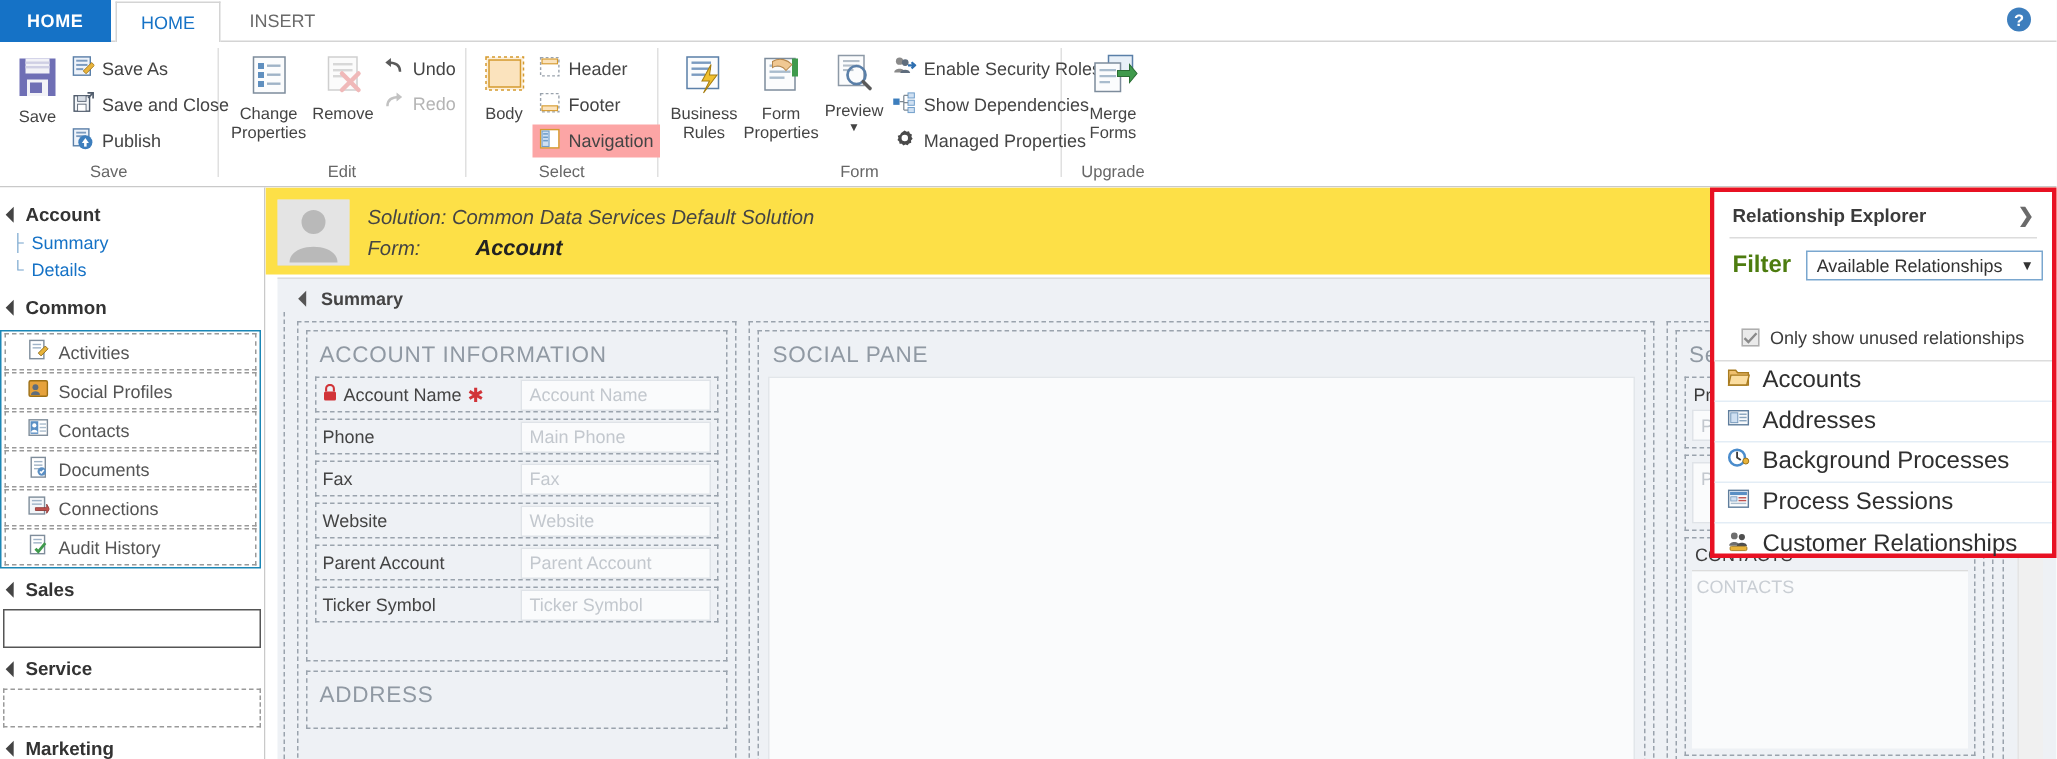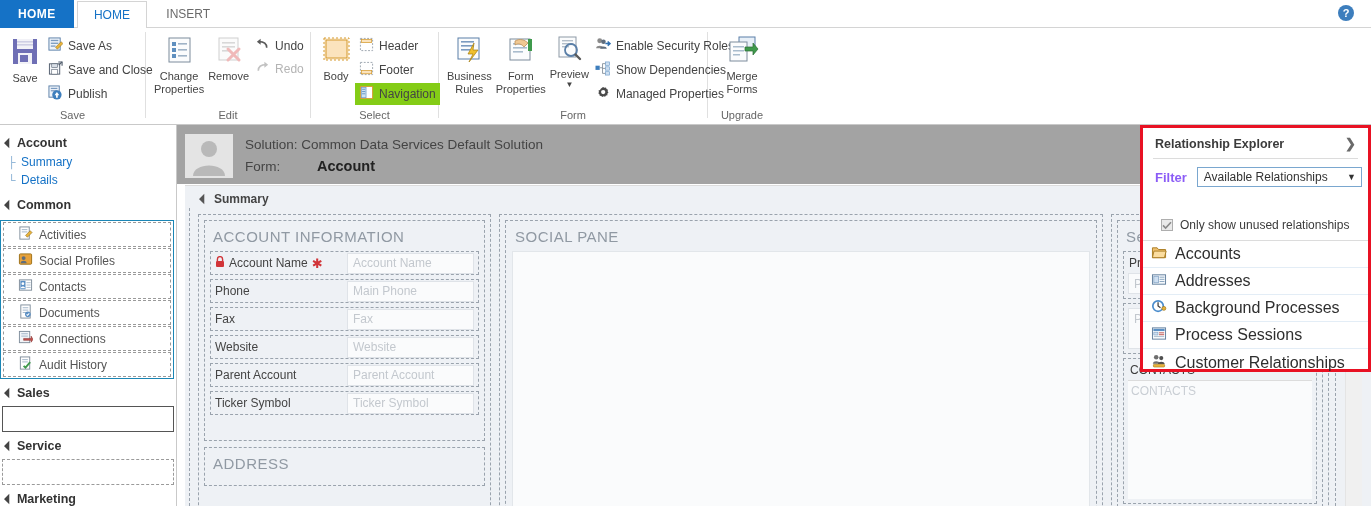--- a/index.html
+++ b/index.html
@@ -32,21 +32,21 @@
 
   .big-btn { display:flex; flex-direction:column; align-items:center; justify-content:flex-start;
              width:54px; padding:3px 2px; cursor:default; }
   .big-btn .lbl { font-size:11px; color:#444; text-align:center; line-height:1.15; margin-top:3px; }
   .big-btn.wide { width:62px; }
 
   .small-list { display:flex; flex-direction:column; gap:2px; padding-top:3px; }
   .small-btn { display:flex; align-items:center; gap:5px; padding:2px 4px; cursor:default;
                font-size:12px; color:#444; white-space:nowrap; }
   .small-btn.dim { color:#b4b4b4; }
-  .small-btn.sel { background:#84cc16; }
+  .small-btn.sel { background:#fca5a5; }
   .ico { display:inline-block; flex:0 0 auto; }
 
   
   .workspace { position:relative; display:flex; height:381px; }
 
   
   .leftnav { width:177px; flex:0 0 177px; background:#fff; border-right:1px solid #c9c9c9;
              padding:8px 0 0 0; position:relative; overflow:hidden; }
   .nav-head { font-weight:bold; color:#333; font-size:12.5px; padding:3px 0 3px 6px; }
   .nav-head .caret { color:#444; font-size:9px; margin-right:4px; display:inline-block;
@@ -55,21 +55,21 @@
   .tree-gl { display:inline-block; width:13px; color:#7aa7cf; font-size:11px; }
   .nav-section { border:1px solid #1b86b5; margin:5px 2px 0 0; padding:0; }
   .nav-item { display:flex; align-items:center; gap:6px; height:25px; padding:0 4px 0 14px;
               border:1px dashed #9a9a9a; margin:1px 2px; background:#fff; font-size:12px; color:#555; }
   .nav-empty { height:26px; border:1px dashed #9a9a9a; margin:3px 2px; background:#fff; }
   .nav-empty.solid { border:1px solid #555; }
   .grp-block { margin-top:4px; }
 
   
   .canvas { flex:1; position:relative; background:#fff; overflow:hidden; }
-  .form-head { display:flex; align-items:center; padding:8px 0 6px 8px; background:#a3a3a3; }
+  .form-head { display:flex; align-items:center; padding:8px 0 6px 8px; background:#fde047;font-style:italic; }
   .avatar { width:48px; height:44px; background:linear-gradient(#e9e9e9,#dcdcdc);
             margin-right:12px; position:relative; flex:0 0 auto; }
   .form-head-txt { padding-top:2px; }
   .fh-row1 { font-size:13.5px; color:#444; line-height:20px; }
   .fh-row2 { font-size:13.5px; color:#444; line-height:22px; display:flex; align-items:baseline; }
   .fh-row2 .k { display:inline-block; width:72px; }
   .fh-row2 .v { font-weight:bold; font-size:14.5px; color:#222; }
 
   .designer { position:absolute; left:8px; right:0; top:60px; bottom:0;
               background:#eef1f5; border-top:1px solid #dcdcdc; overflow:hidden; }
@@ -114,21 +114,21 @@
   .vs-thumb { margin:2px 2px 0 2px; height:84px; background:#c0c0c0; }
 
   
   .rex { position:absolute; right:0; top:125px; width:231px; height:247px;
          border:3px solid #e81123; background:#fff; }
   .rex-title { display:flex; align-items:center; justify-content:space-between;
                padding:8px 10px 7px 12px; font-weight:bold; font-size:12.5px; color:#3b3b3b; }
   .rex-title .chev { color:#6a6a6a; font-weight:bold; font-size:13px; padding-right:2px; }
   .rex-top { border-bottom:1px solid #dcdcdc; background:#fff; }
   .rex-filter { display:flex; align-items:center; padding:8px 6px 3px 12px; gap:10px; }
-  .rex-filter .lbl { font-weight:bold; font-size:13px; color:#8b5cf6; }
+  .rex-filter .lbl { font-weight:bold; font-size:16px; color:#4d7c0f; }
   .sel-box { flex:1; height:20px; border:1px solid #7aa7cf; background:#fff;
              display:flex; align-items:center; justify-content:space-between;
              padding:0 5px 0 6px; font-size:12px; color:#333; }
   .sel-box .arw { font-size:9px; color:#333; }
   .rex-check { display:flex; align-items:center; gap:7px; padding:4px 6px 8px 18px; font-size:12px; color:#3b3b3b;margin-top:24px; }
   .cbx { width:12px; height:12px; border:1px solid #aeaeae; background:#eaeaea;
          display:flex; align-items:center; justify-content:center; flex:0 0 auto; }
   .cbx svg { display:block; }
   .rex-list { }
   .rex-item { display:flex; align-items:center; gap:8px; height:27px; padding:0 8px;

